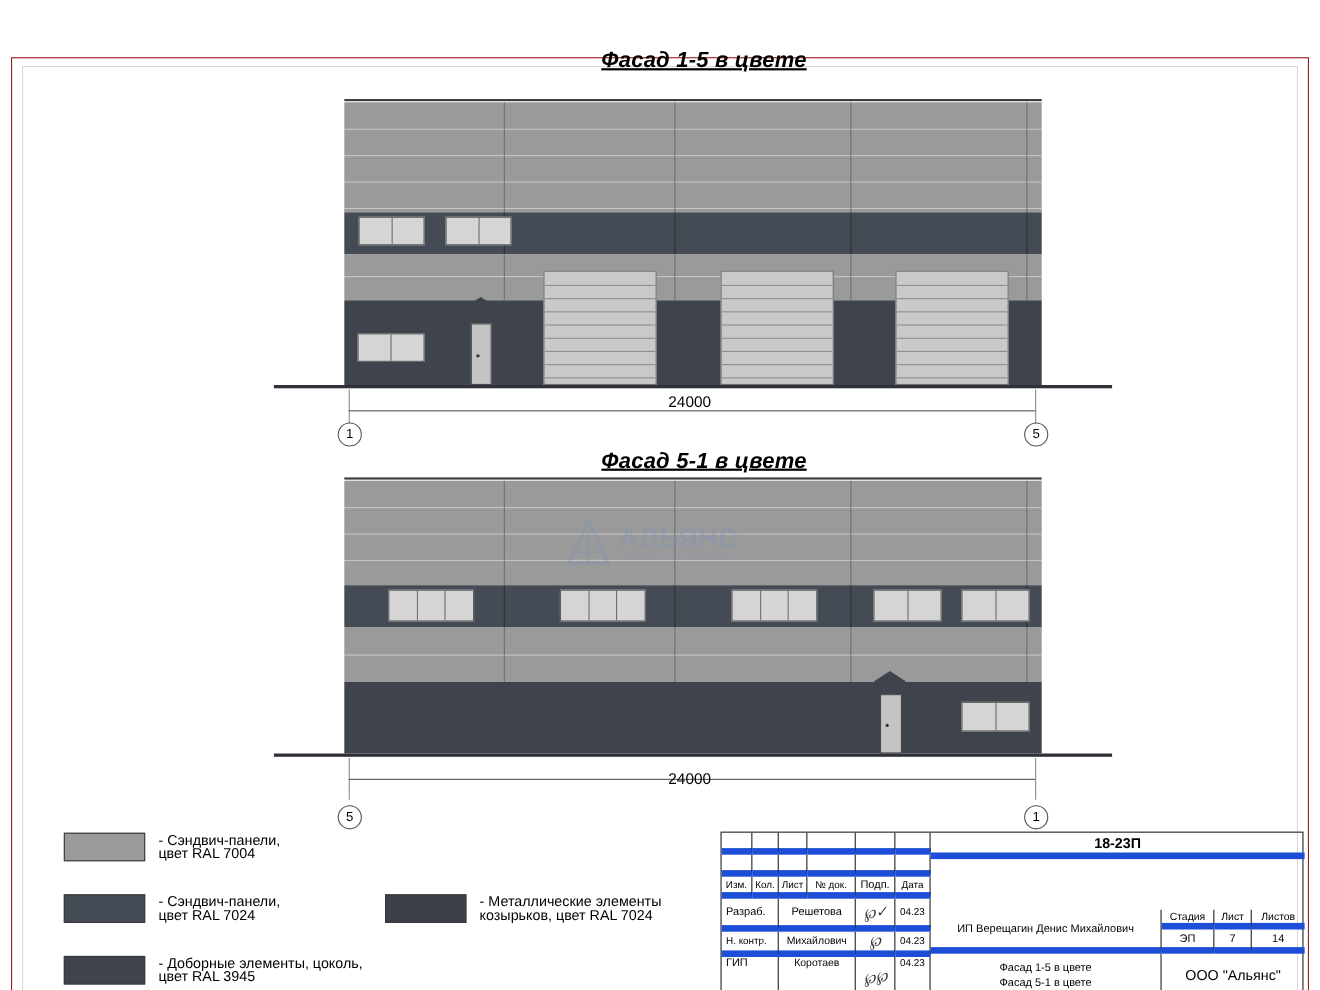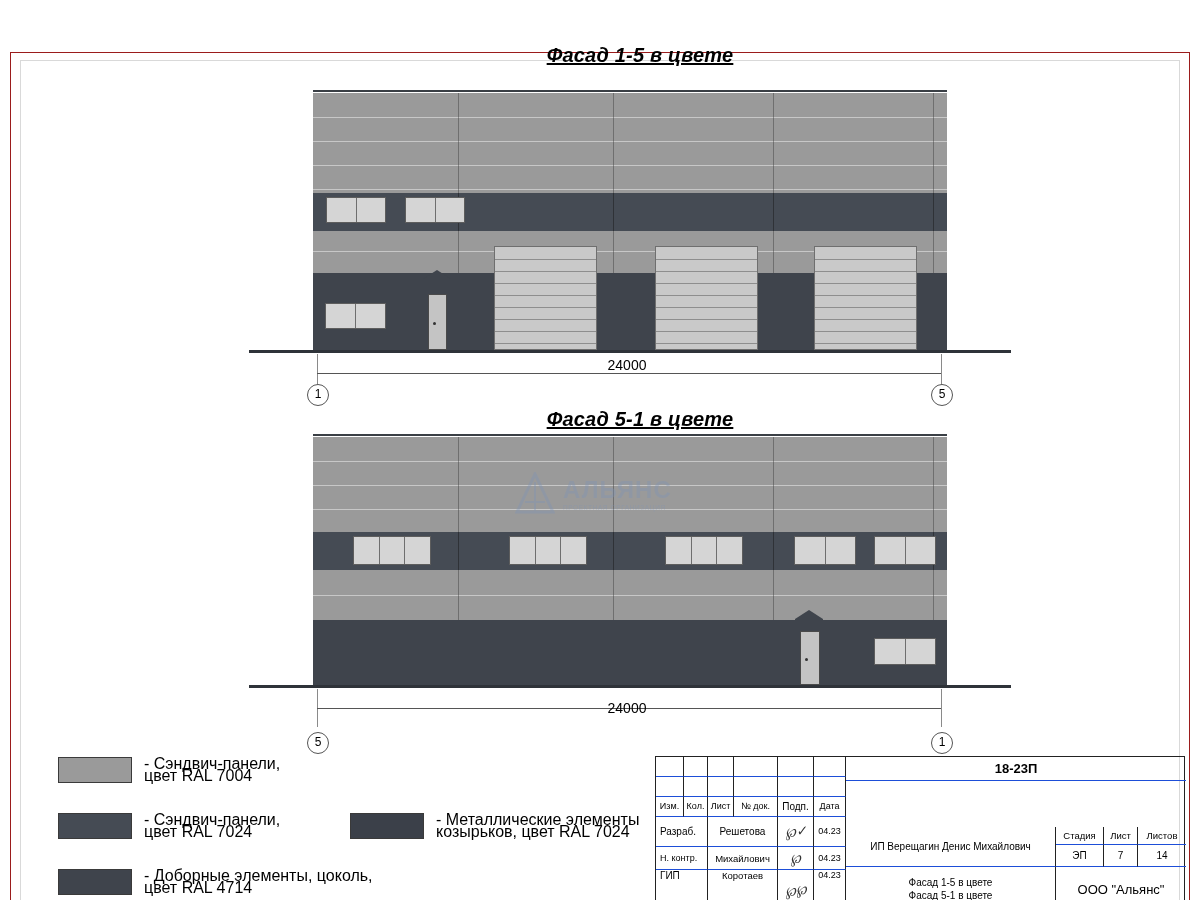--- a/index.html
+++ b/index.html
@@ -196,39 +196,39 @@
     align-items: center;
   }
   .swatch {
     width: 74px; height: 26px;
     border: 1px solid #3a3a3a;
     box-sizing: border-box;
     flex: none;
   }
   .legend-label {
     margin-left: 12px;
-    font-size: 16px;
+    font-size: 13px;
     line-height: 12px;
     white-space: pre-line;
   }
 
   
   .stamp {
     position: absolute;
     left: 655px; top: 712px;
     width: 530px; height: 155px;
     border: 1px solid #222;
     box-sizing: border-box;
     font-size: 10px;
   }
   .stamp div.cell {
     position: absolute;
     box-sizing: border-box;
     border-right: 1px solid #222;
-    border-bottom: 1px solid #1d4ed8;
+    border-bottom: 6px solid #1d4ed8;
     display: flex;
     align-items: center;
     justify-content: center;
     text-align: center;
     padding: 0 2px;
     overflow: hidden;
     line-height: 11px;
   }
   .cell.nb-b { border-bottom: none; }
   .sig {
@@ -439,21 +439,21 @@
 цвет RAL 7004</div>
     </div>
     <div class="legend-row" style="left:8px; top:64px;">
       <div class="swatch" style="background:#454b54;"></div>
       <div class="legend-label">- Сэндвич-панели,
 цвет RAL 7024</div>
     </div>
     <div class="legend-row" style="left:8px; top:120px;">
       <div class="swatch" style="background:#3f444c;"></div>
       <div class="legend-label">- Доборные элементы, цоколь,
-цвет RAL 4714</div>
+цвет RAL 3945</div>
     </div>
     <div class="legend-row" style="left:300px; top:64px;">
       <div class="swatch" style="background:#3b4049;"></div>
       <div class="legend-label">- Металлические элементы
 козырьков, цвет RAL 7024</div>
     </div>
   </div>
 
   <div class="stamp">
 

